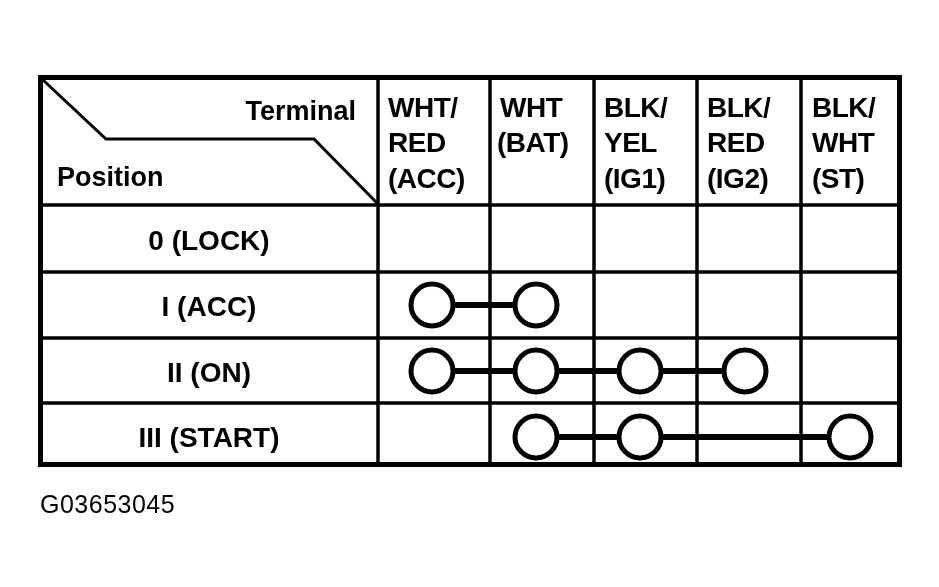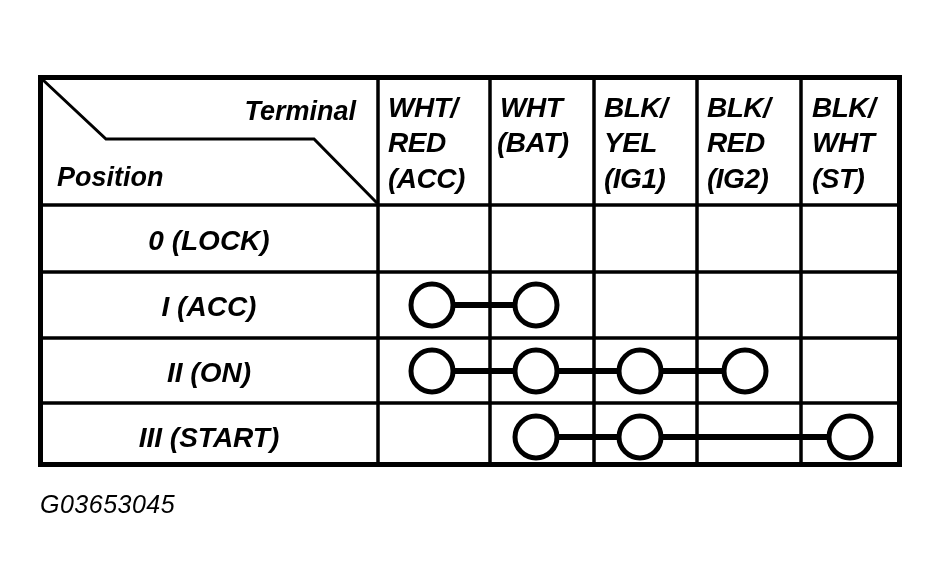--- a/index.html
+++ b/index.html
@@ -17,21 +17,20 @@
     color: #000000;
     -webkit-font-smoothing: none;
   }
 
   #figure-root {
     position: absolute;
     left: 0;
     top: 0;
     width: 779px;
     height: 587px;
-    font-style: italic;
   }
 
   #switch-table-svg {
     position: absolute;
     left: 0;
     top: 0;
     width: 939px;
     height: 587px;
     display: block;
   }

